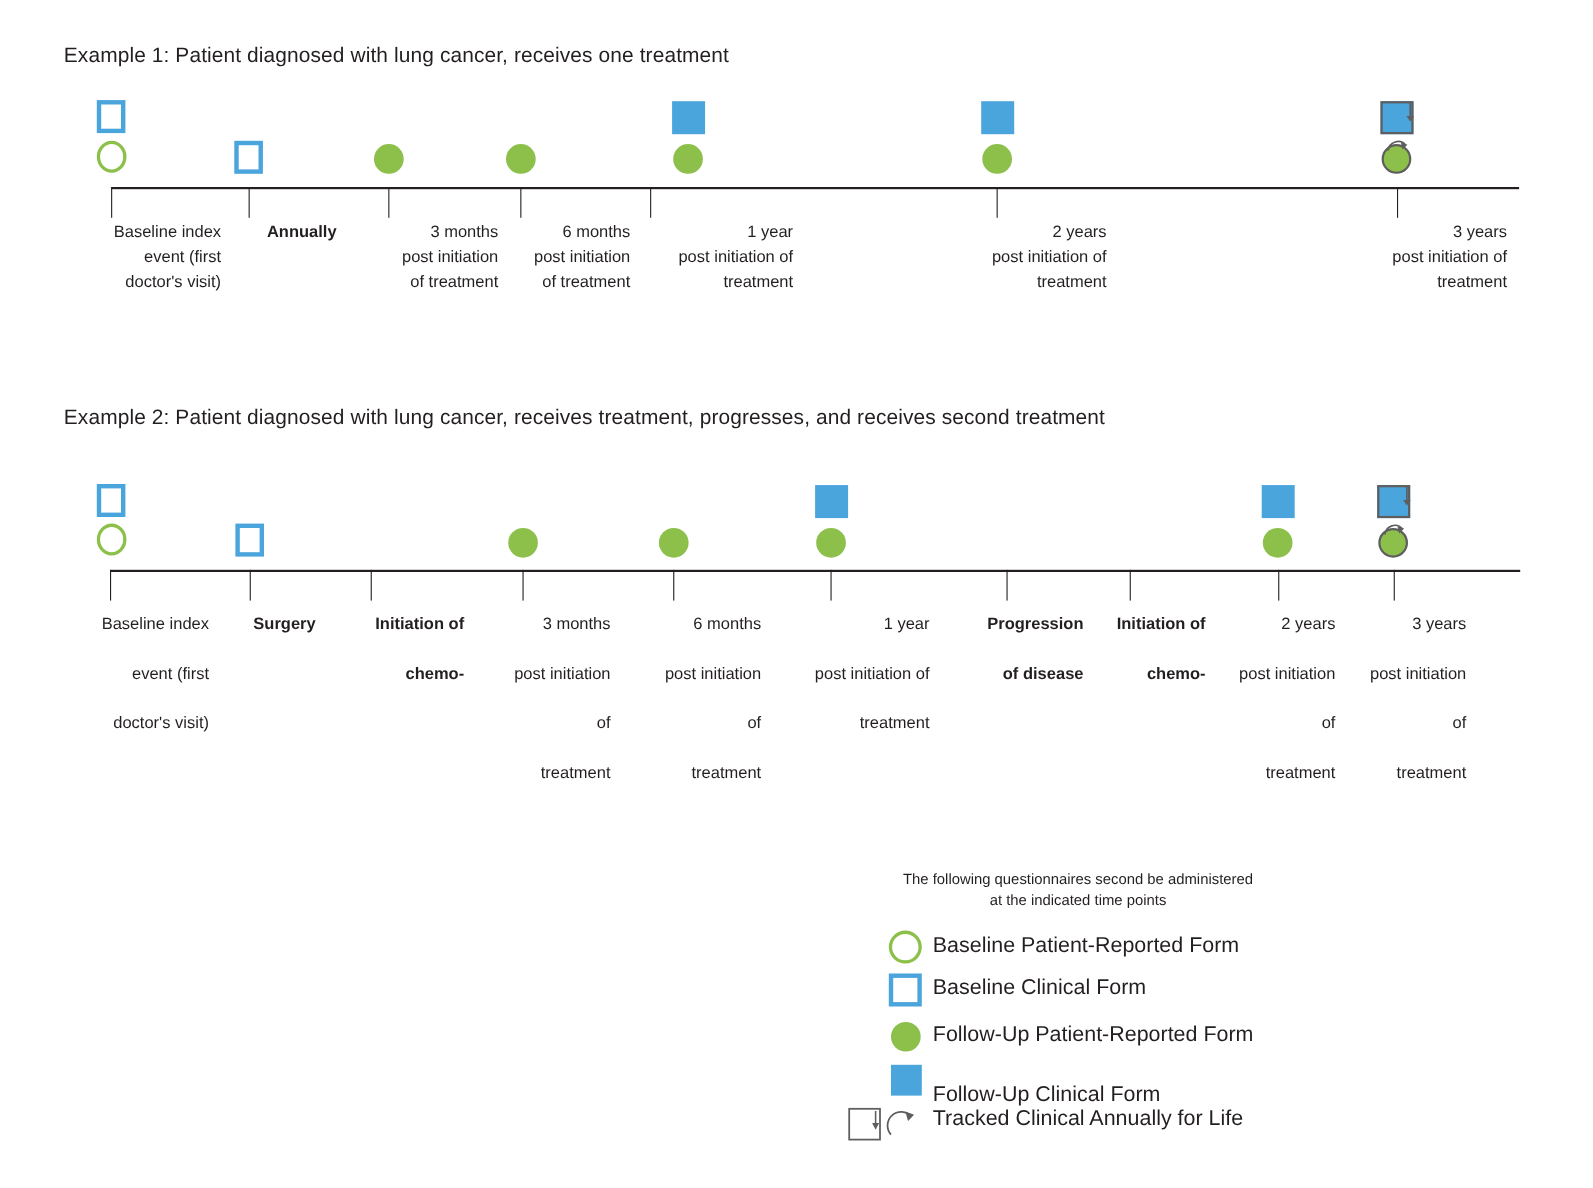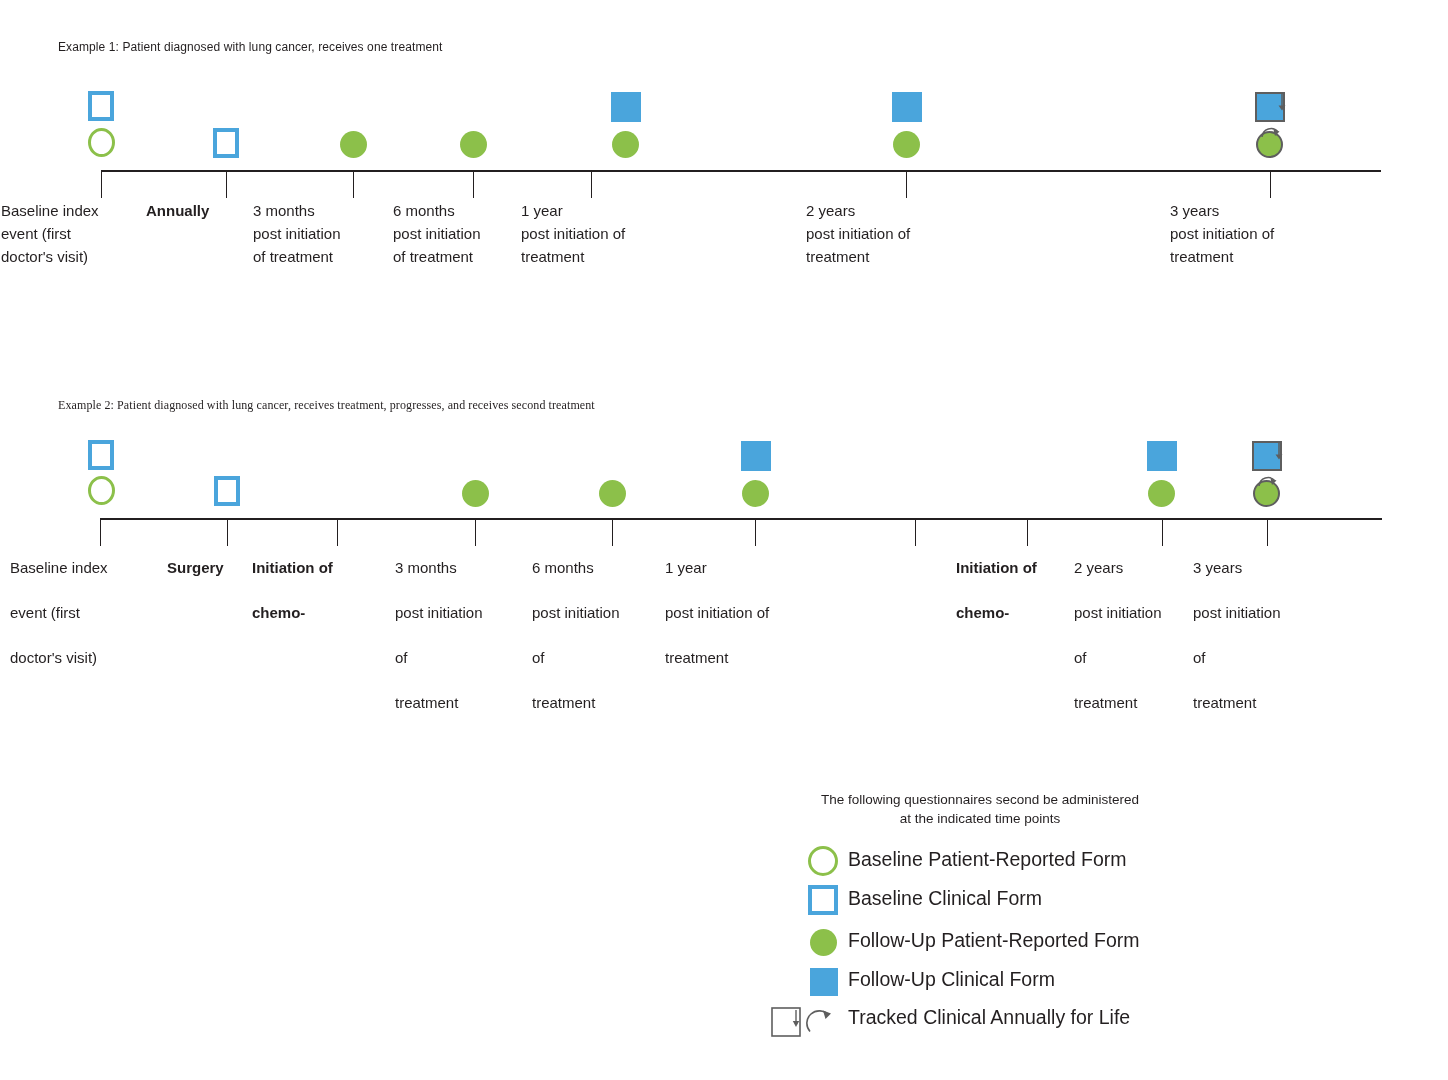--- a/index.html
+++ b/index.html
@@ -5,21 +5,21 @@
   html,body{margin:0;padding:0;}
   body{
     width:1448px;height:1080px;background:#ffffff;
     font-family:"Liberation Sans","DejaVu Sans",sans-serif;
     color:#231f20;position:relative;overflow:hidden;
   }
   .stage{position:absolute;left:0;top:0;width:1448px;height:1080px;}
 
   
   .ex-title{
-    position:absolute;font-size:12px;color:#231f20;white-space:nowrap;
+    position:absolute;font-size:19px;color:#231f20;white-space:nowrap;
     letter-spacing:0.1px;
   }
 
   
   .axis{position:absolute;height:0;border-top:2.2px solid #231f20;}
   .tick{position:absolute;width:0;border-left:1.6px solid #231f20;}
 
   
   .mk{position:absolute;}
   .sq-open{
@@ -35,21 +35,21 @@
   }
   .ci-fill{
     width:27px;height:27px;box-sizing:border-box;background:#8CC04A;border-radius:50%;
   }
   .sq-fill.ongoing{border:2px solid #5e5e5e;}
   .ci-fill.ongoing{border:2px solid #5e5e5e;}
   .arrow-svg{position:absolute;pointer-events:none;}
 
   
   .lbl{
-    position:absolute;text-align:left;font-size:15px;color:#231f20;
+    position:absolute;text-align:right;font-size:15px;color:#231f20;
     line-height:23px;white-space:nowrap;
   }
   .lbl.wide{line-height:45px;}
   .lbl .bold{font-weight:bold;}
 
   
   .legend{position:absolute;left:760px;top:790px;width:430px;}
   .legend-head{
     font-size:13.5px;line-height:19px;text-align:center;color:#231f20;
     width:330px;margin-left:55px;
@@ -143,21 +143,21 @@
     <div>2 years</div>
     <div>post initiation of</div>
     <div>treatment</div>
   </div>
   <div class="lbl" style="left:1170px;top:199px;width:200px;">
     <div>3 years</div>
     <div>post initiation of</div>
     <div>treatment</div>
   </div>
 
-  <div class="ex-title" style="left:58px;top:398px;font-family:Liberation Serif, serif;">Example 2: Patient diagnosed with lung cancer, receives treatment, progresses, and receives second treatment</div>
+  <div class="ex-title" style="left:58px;top:369px;">Example 2: Patient diagnosed with lung cancer, receives treatment, progresses, and receives second treatment</div>
 
   <div class="axis" style="left:100px;top:518px;width:1282px;"></div>
 
   <div class="tick" style="left:100px;top:518px;height:28px;"></div>
   <div class="tick" style="left:227px;top:518px;height:28px;"></div>
   <div class="tick" style="left:337px;top:518px;height:28px;"></div>
   <div class="tick" style="left:475px;top:518px;height:28px;"></div>
   <div class="tick" style="left:612px;top:518px;height:28px;"></div>
   <div class="tick" style="left:755px;top:518px;height:28px;"></div>
   <div class="tick" style="left:915px;top:518px;height:28px;"></div>
@@ -212,20 +212,24 @@
     <div>6 months</div>
     <div>post initiation</div>
     <div>of</div>
     <div>treatment</div>
   </div>
   <div class="lbl wide" style="left:665px;top:545px;width:180px;">
     <div>1 year</div>
     <div>post initiation of</div>
     <div>treatment</div>
   </div>
+  <div class="lbl wide" style="left:845px;top:545px;width:140px;">
+    <div class="bold">Progression</div>
+    <div class="bold">of disease</div>
+  </div>
   <div class="lbl wide" style="left:956px;top:545px;width:140px;">
     <div class="bold">Initiation of</div>
     <div class="bold">chemo-</div>
   </div>
   <div class="lbl wide" style="left:1074px;top:545px;width:140px;">
     <div>2 years</div>
     <div>post initiation</div>
     <div>of</div>
     <div>treatment</div>
   </div>
@@ -249,21 +253,21 @@
       <span class="legend-text" style="top:2px;">Baseline Clinical Form</span>
     </div>
 
     <div class="legend-row" style="top:139px;">
       <span class="lg-ci-fill"></span>
       <span class="legend-text" style="top:0px;">Follow-Up Patient-Reported Form</span>
     </div>
 
     <div class="legend-row" style="top:178px;">
       <span class="lg-sq-fill"></span>
-      <span class="legend-text" style="top:0px;text-align:right;">Follow-Up Clinical Form</span>
+      <span class="legend-text" style="top:16px;text-align:right;">Follow-Up Clinical Form</span>
     </div>
 
     <div class="legend-row" style="top:216px;">
       <svg class="lg-track" viewBox="0 0 72 36">
         <rect x="2" y="4" width="28" height="28" fill="none" stroke="#5e5e5e" stroke-width="1.6"></rect>
         <path d="M26 6 L26 20" stroke="#5e5e5e" stroke-width="1.4" fill="none"></path>
         <path d="M22.8 17 L26 23 L29.2 17 Z" fill="#5e5e5e"></path>
         <path d="M40 27.5 A12 12 0 1 1 58.5 11" stroke="#5e5e5e" stroke-width="1.6" fill="none"></path>
         <path d="M53 6.5 L61 9.5 L55.5 15 Z" fill="#5e5e5e"></path>
       </svg>

